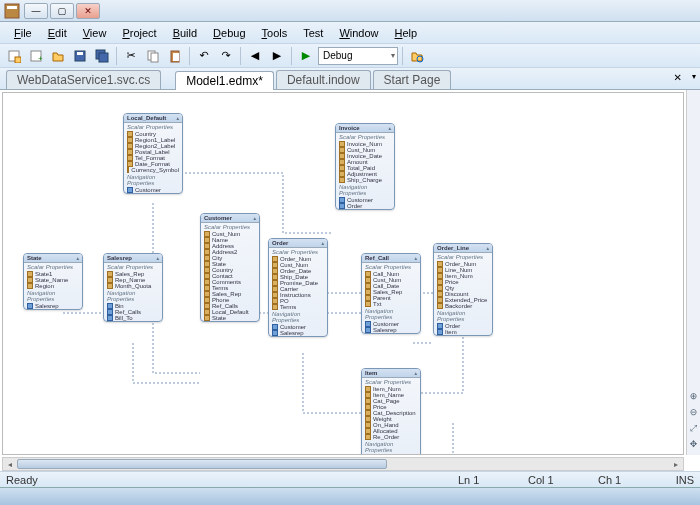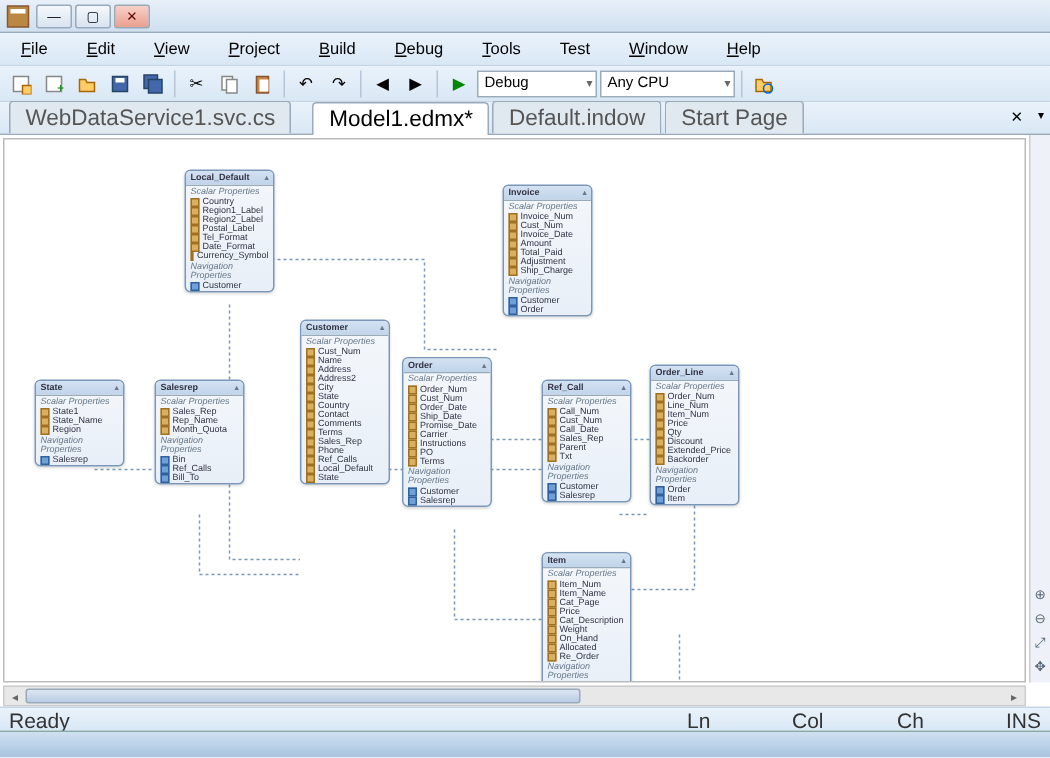--- a/index.html
+++ b/index.html
@@ -5,32 +5,32 @@
 * { box-sizing: border-box; margin: 0; padding: 0; font-family: "Segoe UI", Tahoma, sans-serif; }
 body { width: 700px; height: 505px; background: #fff; overflow: hidden; position: relative; }
 
 .titlebar { height: 22px; background: linear-gradient(#e8f0f8, #cfe0f0); display: flex; align-items: center; padding: 0 4px; border-bottom: 1px solid #9ab; }
 .titlebar .icon { width: 16px; height: 16px; margin-right: 4px; }
 .titlebar .title { flex: 1; font-size: 11px; color: #333; }
 .winbtns { display: flex; gap: 2px; }
 .winbtn { width: 24px; height: 16px; background: linear-gradient(#f5f8fc,#d8e4f0); border: 1px solid #9ab; border-radius: 2px; display: flex; align-items: center; justify-content: center; font-size: 9px; cursor: pointer; }
 .winbtn.close { background: linear-gradient(#f8d0c8,#e8a090); color: #600; }
 
-.menubar { height: 22px; background: linear-gradient(#eaf2fa,#d9e8f6); display: flex; align-items: center; padding: 0 6px; gap: 10px; border-bottom: 1px solid #c5d5e6; }
+.menubar { height: 22px; background: linear-gradient(#eaf2fa,#d9e8f6); display: flex; align-items: center; padding: 0 6px; gap: 0; border-bottom: 1px solid #c5d5e6; }
 .menuitem { font-size: 11px; padding: 2px 8px; cursor: pointer; }
 .menuitem u { text-decoration: underline; }
 
 .toolbar { height: 24px; background: linear-gradient(#eaf2fa,#d9e8f6); display: flex; align-items: center; padding: 0 4px; gap: 2px; border-bottom: 1px solid #c5d5e6; }
 .tbtn { width: 20px; height: 20px; display: flex; align-items: center; justify-content: center; border: 1px solid transparent; border-radius: 2px; cursor: pointer; font-size: 11px; }
 .tsep { width: 1px; height: 18px; background: #b5c5d6; margin: 0 2px; }
 .tcombo { height: 18px; border: 1px solid #9ab; background: #fff; font-size: 10px; padding: 0 14px 0 4px; display: flex; align-items: center; position: relative; cursor: pointer; }
 .tcombo::after { content: "▾"; position: absolute; right: 2px; font-size: 8px; color: #666; }
 
 .tabstrip { height: 22px; background: linear-gradient(#eaf2fa,#d9e8f6); display: flex; align-items: flex-end; padding: 0 6px; border-bottom: 1px solid #9ab; position: relative; }
-.tab { font-size: 15px; padding: 2px 10px; background: #e0e8f0; border: 1px solid #9ab; border-bottom: none; border-radius: 3px 3px 0 0; margin-right: 2px; cursor: pointer; color: #555; }
+.tab { font-size: 12px; padding: 2px 10px; background: #e0e8f0; border: 1px solid #9ab; border-bottom: none; border-radius: 3px 3px 0 0; margin-right: 2px; cursor: pointer; color: #555; }
 .tab.active { background: #fff; color: #000; position: relative; top: 1px; margin-left: 12px; }
 .tabstrip .close { position: absolute; right: 18px; top: 4px; font-size: 10px; cursor: pointer; }
 .tabstrip .drop { position: absolute; right: 4px; top: 4px; font-size: 8px; cursor: pointer; }
 
 .canvas-wrap { position: absolute; top: 90px; left: 0; right: 0; bottom: 34px; background: #fff; overflow: hidden; }
 .canvas { position: absolute; inset: 2px 16px 16px 2px; border: 1px solid #bbb; background: #fff; overflow: hidden; }
 
 .entity { position: absolute; background: linear-gradient(#f4f7fb,#e8eff8); border: 1px solid #7a97b8; border-radius: 4px; box-shadow: 0 1px 2px rgba(0,0,0,.15); font-size: 6px; color: #334; min-width: 60px; }
 .entity .ehdr { background: linear-gradient(#d4e2f2,#c0d4ea); padding: 1px 3px; font-weight: bold; border-bottom: 1px solid #9ab; border-radius: 3px 3px 0 0; display: flex; align-items: center; gap: 2px; }
 .entity .ehdr::after { content: "▴"; margin-left: auto; font-size: 5px; color: #678; }
@@ -43,21 +43,21 @@
 .conn { stroke: #7a97b8; stroke-width: 1; stroke-dasharray: 2 2; fill: none; }
 
 .hscroll { position: absolute; left: 2px; right: 16px; bottom: 0; height: 14px; background: #e8e8e8; border: 1px solid #ccc; display: flex; align-items: center; }
 .hscroll .thumb { position: absolute; left: 14px; width: 370px; height: 10px; top: 1px; background: linear-gradient(#dde6f2,#b8cce2); border: 1px solid #9ab; border-radius: 2px; }
 .hscroll .arr { width: 14px; height: 12px; display: flex; align-items: center; justify-content: center; font-size: 8px; color: #666; cursor: pointer; }
 .hscroll .arr.right { margin-left: auto; }
 
 .sidetools { position: absolute; right: 0; top: 0; bottom: 16px; width: 14px; background: #eef2f8; border-left: 1px solid #ccc; display: flex; flex-direction: column; align-items: center; justify-content: flex-end; gap: 4px; padding-bottom: 4px; }
 .sidetools .st { width: 12px; height: 12px; font-size: 9px; color: #567; cursor: pointer; text-align: center; }
 
-.statusbar { position: absolute; left: 0; right: 0; bottom: 18px; height: 16px; background: linear-gradient(#eaf2fa,#d9e8f6); border-top: 1px solid #c5d5e6; display: flex; align-items: flex-start; font-size: 14px; color: #333; padding: 0 6px; }
+.statusbar { position: absolute; left: 0; right: 0; bottom: 18px; height: 16px; background: linear-gradient(#eaf2fa,#d9e8f6); border-top: 1px solid #c5d5e6; display: flex; align-items: center; font-size: 11px; color: #333; padding: 0 6px; }
 .statusbar .cell { margin-right: auto; }
 .statusbar .rcell { width: 70px; padding-left: 44px; }
 
 .taskbar { position: absolute; left: 0; right: 0; bottom: 0; height: 18px; background: linear-gradient(#cfe0f0,#a8c4e0); border-top: 1px solid #8aa; }
 </style>
 </head>
 <body>
 
 <div class="titlebar">
   <svg class="icon" viewBox="0 0 16 16">
@@ -131,23 +131,20 @@
   <div class="tsep"></div>
   <div class="tbtn">↶</div>
   <div class="tbtn">↷</div>
   <div class="tsep"></div>
   <div class="tbtn">◀</div>
   <div class="tbtn">▶</div>
   <div class="tsep"></div>
   <div class="tbtn" style="color:#080">▶</div>
   <div class="tcombo" style="width:80px">
       <span>Debug</span>
-    </div>
-  <div class="tcombo" style="width:90px">
-      <span>Any CPU</span>
     </div>
   <div class="tsep"></div>
   <div class="tbtn">
       <svg width="14" height="14">
         <path d="M2 4h4l1 2h5v6H2z" fill="#fc6" stroke="#a60"></path>
         <circle cx="10" cy="10" r="3" fill="none" stroke="#06c"></circle>
       </svg>
     </div>
 </div>
 

